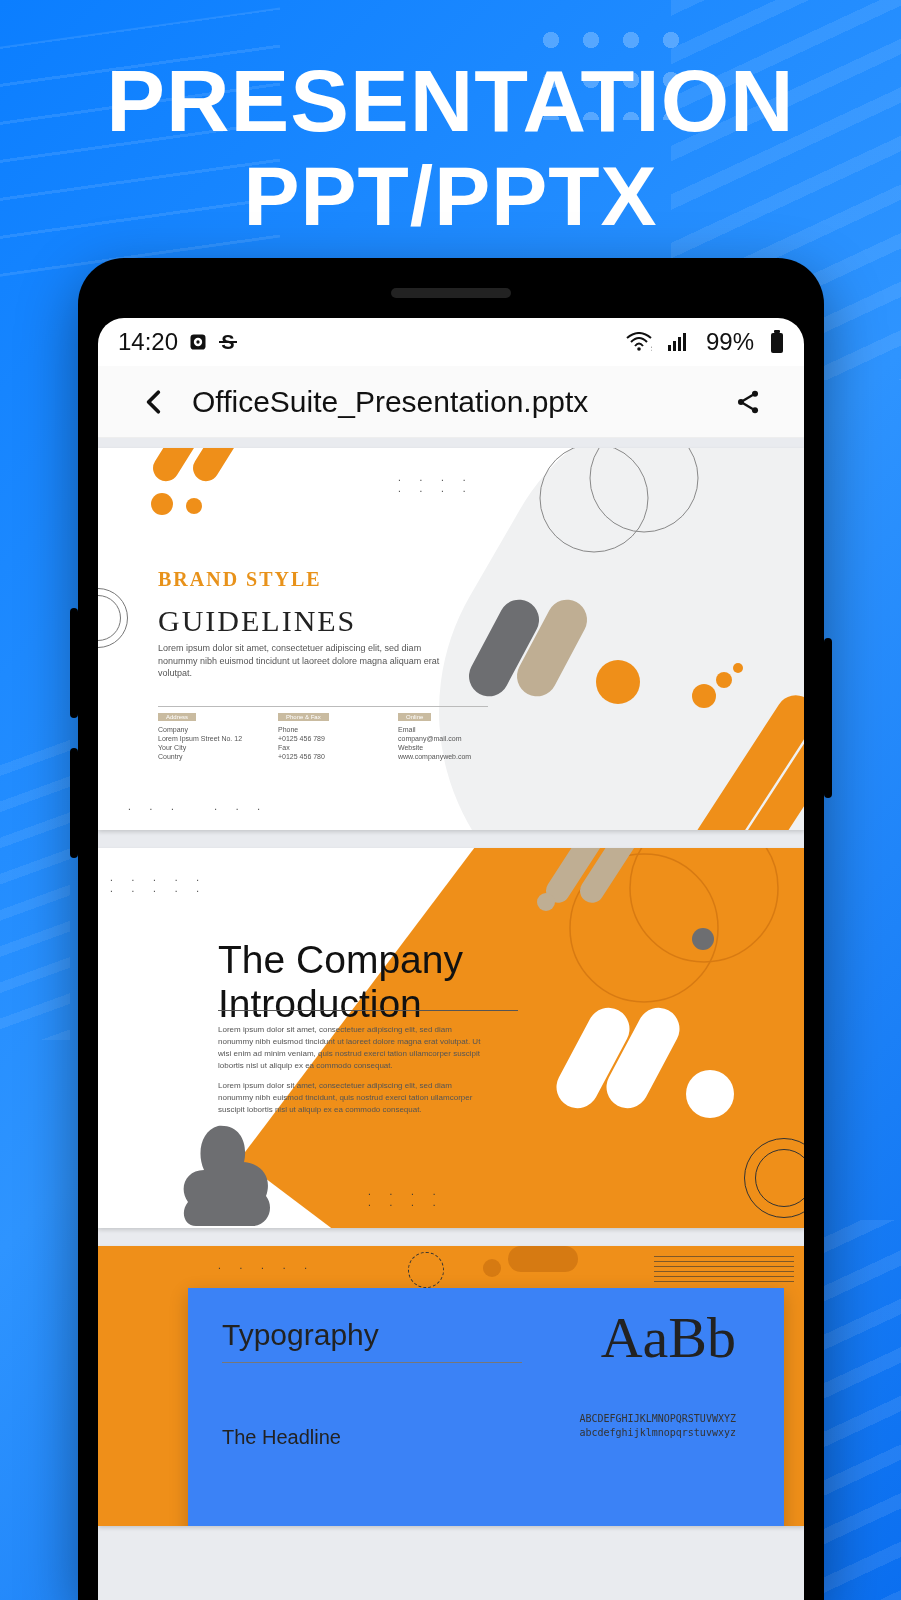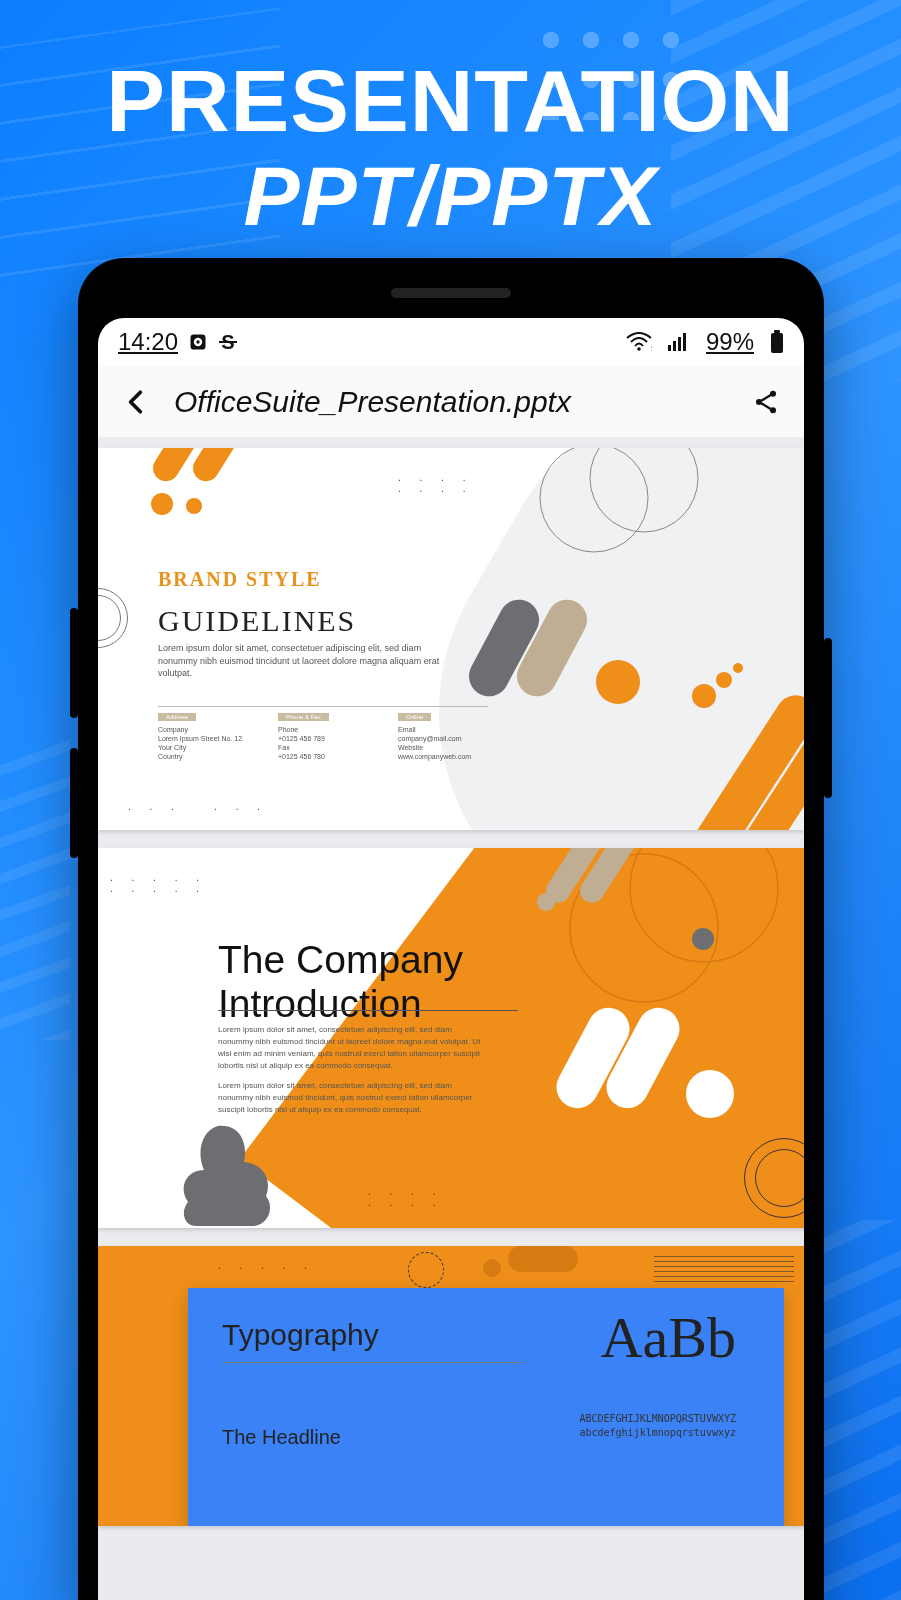--- a/index.html
+++ b/index.html
@@ -14,41 +14,41 @@
   .bg-diag.top-left { top:30px; left:-40px; width:320px; height:230px; transform: skewY(-8deg); background: repeating-linear-gradient(0deg, rgba(255,255,255,.4) 0 3px, transparent 3px 38px);}
   .bg-diag.top-right { top:-40px; right:-30px; width:260px; height:420px; background: repeating-linear-gradient(-25deg, rgba(255,255,255,.35) 0 14px, transparent 14px 44px);}
   .bg-diag.mid-left { top:740px; left:-20px; width:90px; height:300px; background: repeating-linear-gradient(-20deg, rgba(255,255,255,.3) 0 10px, transparent 10px 34px);}
   .bg-diag.bot-right{ bottom:-40px; right:-30px; width:260px; height:420px; background: repeating-linear-gradient(-25deg, rgba(255,255,255,.35) 0 14px, transparent 14px 44px);}
   .bg-dots { position:absolute; top:30px; right:200px; width:160px; height:90px; pointer-events:none;
     background: radial-gradient(circle at 10px 10px, rgba(255,255,255,.25) 8px, transparent 8px);
     background-size: 40px 40px; }
 
   .headline { text-align:center; color:#fff; padding-top:50px; font-family: Arial Black, Arial, sans-serif; }
   .headline .l1 { font-size:88px; font-weight:900; letter-spacing:1px; }
-  .headline .l2 { font-size:84px; font-weight:900; letter-spacing:1px; margin-top:-4px;font-style:italic; }
+  .headline .l2 { font-size:84px; font-weight:900; letter-spacing:1px; margin-top:-4px; }
 
   
   .phone { position:absolute; top:258px; left:78px; width:746px; height:1342px;
     background:#000; border-radius:46px 46px 0 0; padding:20px 20px 0 20px; box-shadow:0 20px 60px rgba(0,0,0,.4); }
   .phone .speaker { position:absolute; top:30px; left:50%; transform:translateX(-50%); width:120px; height:10px; background:#222; border-radius:10px; }
   .phone .side-btn { position:absolute; background:#000; border-radius:4px; }
   .phone .sb1{ left:-8px; top:350px; width:8px; height:110px;}
   .phone .sb2{ left:-8px; top:490px; width:8px; height:110px;}
   .phone .sb3{ right:-8px; top:380px; width:8px; height:160px;}
   .screen { width:100%; height:100%; background:#fff; border-radius:26px 26px 0 0; overflow:hidden; margin-top:40px; }
 
   
-  .status { height:48px; display:flex; align-items:center; justify-content:space-between; padding:0 20px; font-size:24px; font-weight:500; color:#111;text-decoration:underline;}
+  .status { height:48px; display:flex; align-items:center; justify-content:space-between; padding:0 20px; font-size:24px; font-weight:500; color:#111;}
   .status .left { display:flex; align-items:center; gap:10px; }
   .status .right{ display:flex; align-items:center; gap:16px; }
   .stat-icon { display:inline-flex; align-items:center; }
   .wifi svg, .signal svg, .batt svg { display:block; }
 
   
-  .appbar { height:72px; display:flex; align-items:center; padding:0 18px; gap:18px; border-bottom:1px solid #eee; background:#fafafa;font-style:italic;}
+  .appbar { height:72px; display:flex; align-items:center; padding:0 36px; gap:18px; border-bottom:1px solid #eee; background:#fafafa;}
   .appbar .title { flex:1; font-size:30px; font-weight:500; color:#111; white-space:nowrap; overflow:hidden; text-overflow:ellipsis;}
   .icon-btn { width:40px; height:40px; display:flex; align-items:center; justify-content:center; }
 
   
   .slides { background:#e9ebef; padding:10px 0 0 0; height:calc(100% - 120px); overflow:hidden;}
   .slide { background:#fff; margin:0 0 18px 0; width:100%; position:relative; overflow:hidden; box-shadow:0 2px 4px rgba(0,0,0,.15);}
   .slide1 { height:382px; }
   .slide2 { height:380px; }
   .slide3 { height:280px; }
 

